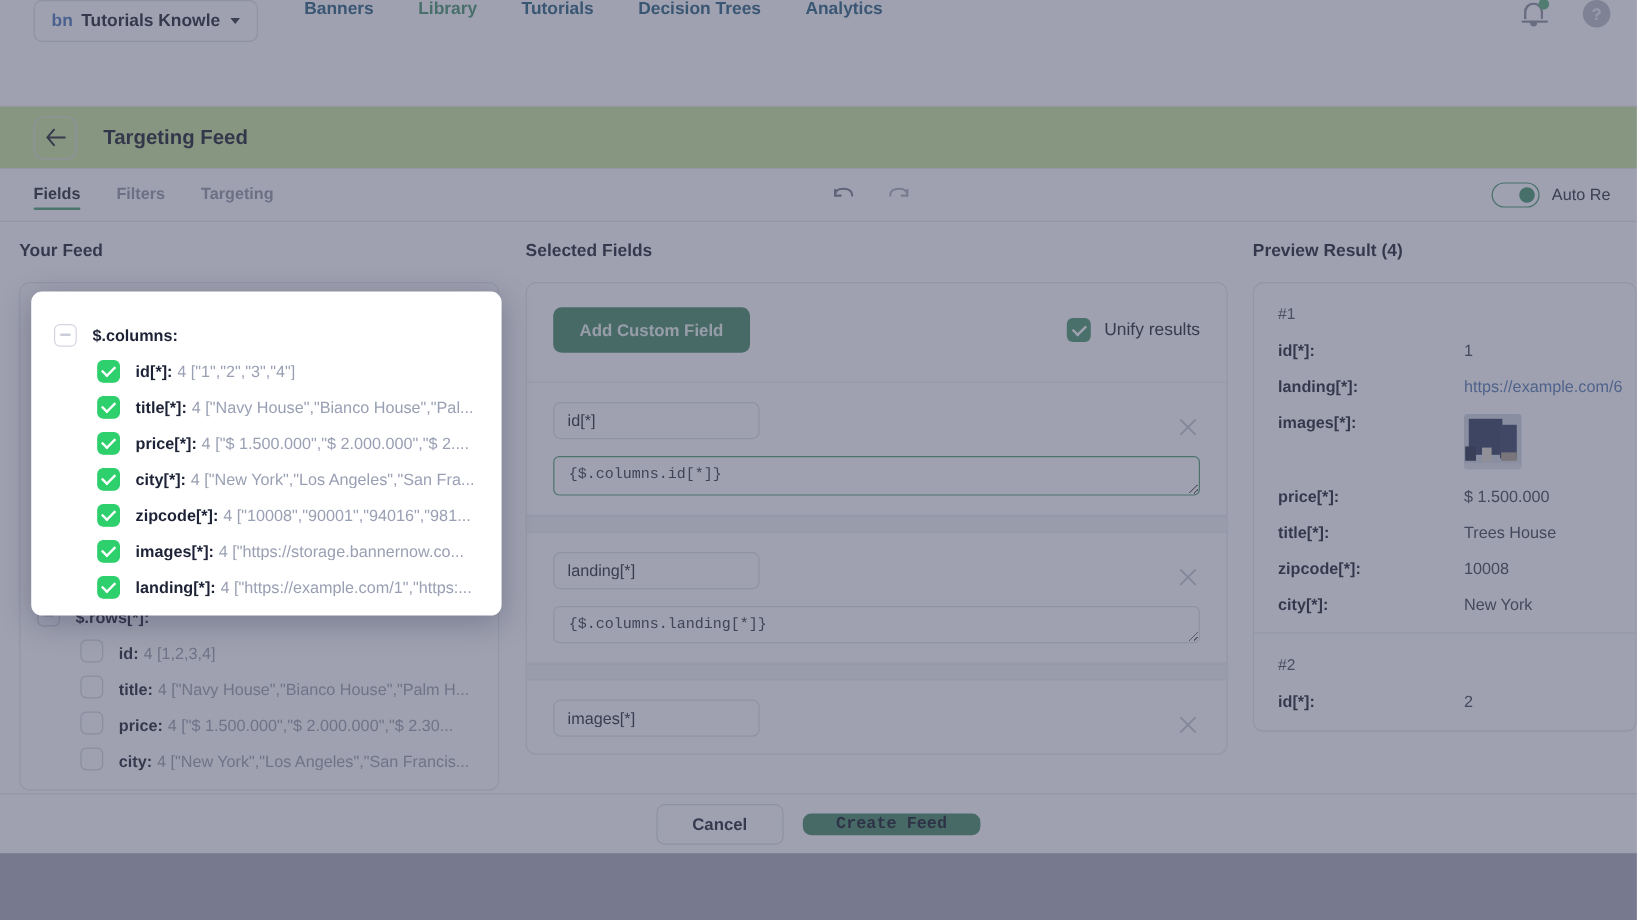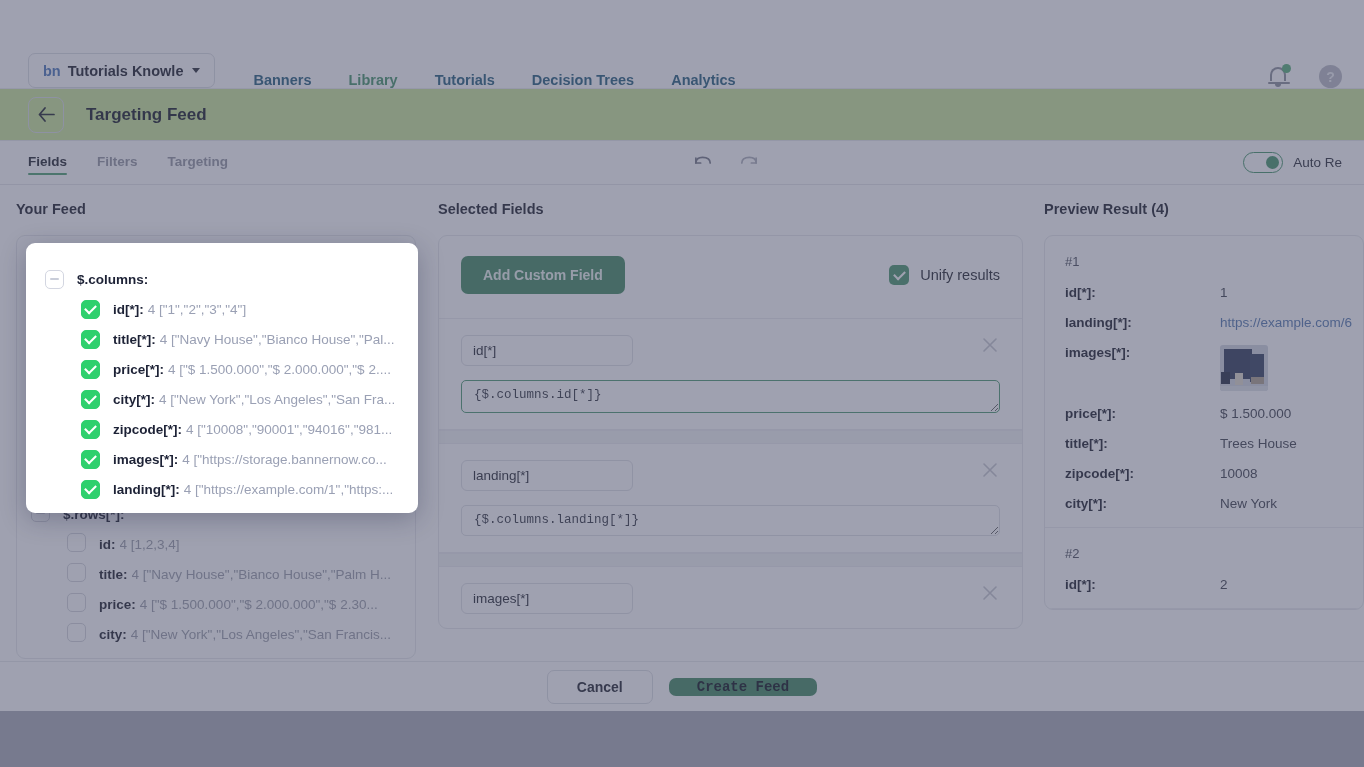--- a/index.html
+++ b/index.html
@@ -20,21 +20,21 @@
   .app-tint {
     position: absolute; inset: 0;
     background: rgba(110,116,160,0.34);
     pointer-events: none;
   }
 
   
   .topnav {
     position: absolute; left: 0; top: 0; right: 0; height: 89px;
     background: #ffffff;
-    display: flex; align-items: flex-end;
+    display: flex; align-items: flex-start;
     padding: 0 22px 0 28px;
     border-bottom: 1px solid #edeef3;
   }
   .workspace-pill {
     display: flex; align-items: center; gap: 7px;
     border: 1px solid #dcdfe8; border-radius: 7px;
     height: 35px; padding: 0 14px;
     font-size: 14.5px; color: #1d2235; font-weight: 600;
   }
   .logo-bn { color: #2f7df6; font-weight: 700; font-size: 14.5px; }
@@ -177,21 +177,21 @@
     width: 20px; height: 20px; border-radius: 5px; background: #20a95b;
     display: flex; align-items: center; justify-content: center;
   }
   .cb-sq::after {
     content: ""; width: 5px; height: 9px; border: solid #fff;
     border-width: 0 2.2px 2.2px 0; transform: rotate(45deg) translate(-1px,-1px);
   }
   .field-block { border-bottom: 1px solid #eceef4; }
   .field-block:last-child { border-bottom: none; }
   .field-top {
-    display: flex; align-items: flex-start; padding: 16px 22px 14px 22px;
+    display: flex; align-items: flex-end; padding: 16px 22px 14px 22px;
   }
   .field-name-input {
     width: 172px; height: 31px; border: 1px solid #dfe2ea; border-radius: 6px;
     padding: 0 11px; font-size: 13.5px; color: #272c3d;
     font-family: "Liberation Sans", sans-serif; background: #fff;
   }
   .x-btn { margin-left: auto; width: 20px; height: 20px; color: #c6cad6; }
   .field-expr-wrap { padding: 0 22px 16px 22px; }
   .expr {
     width: 100%; height: 31px; border: 1px solid #dfe2ea; border-radius: 5px;

